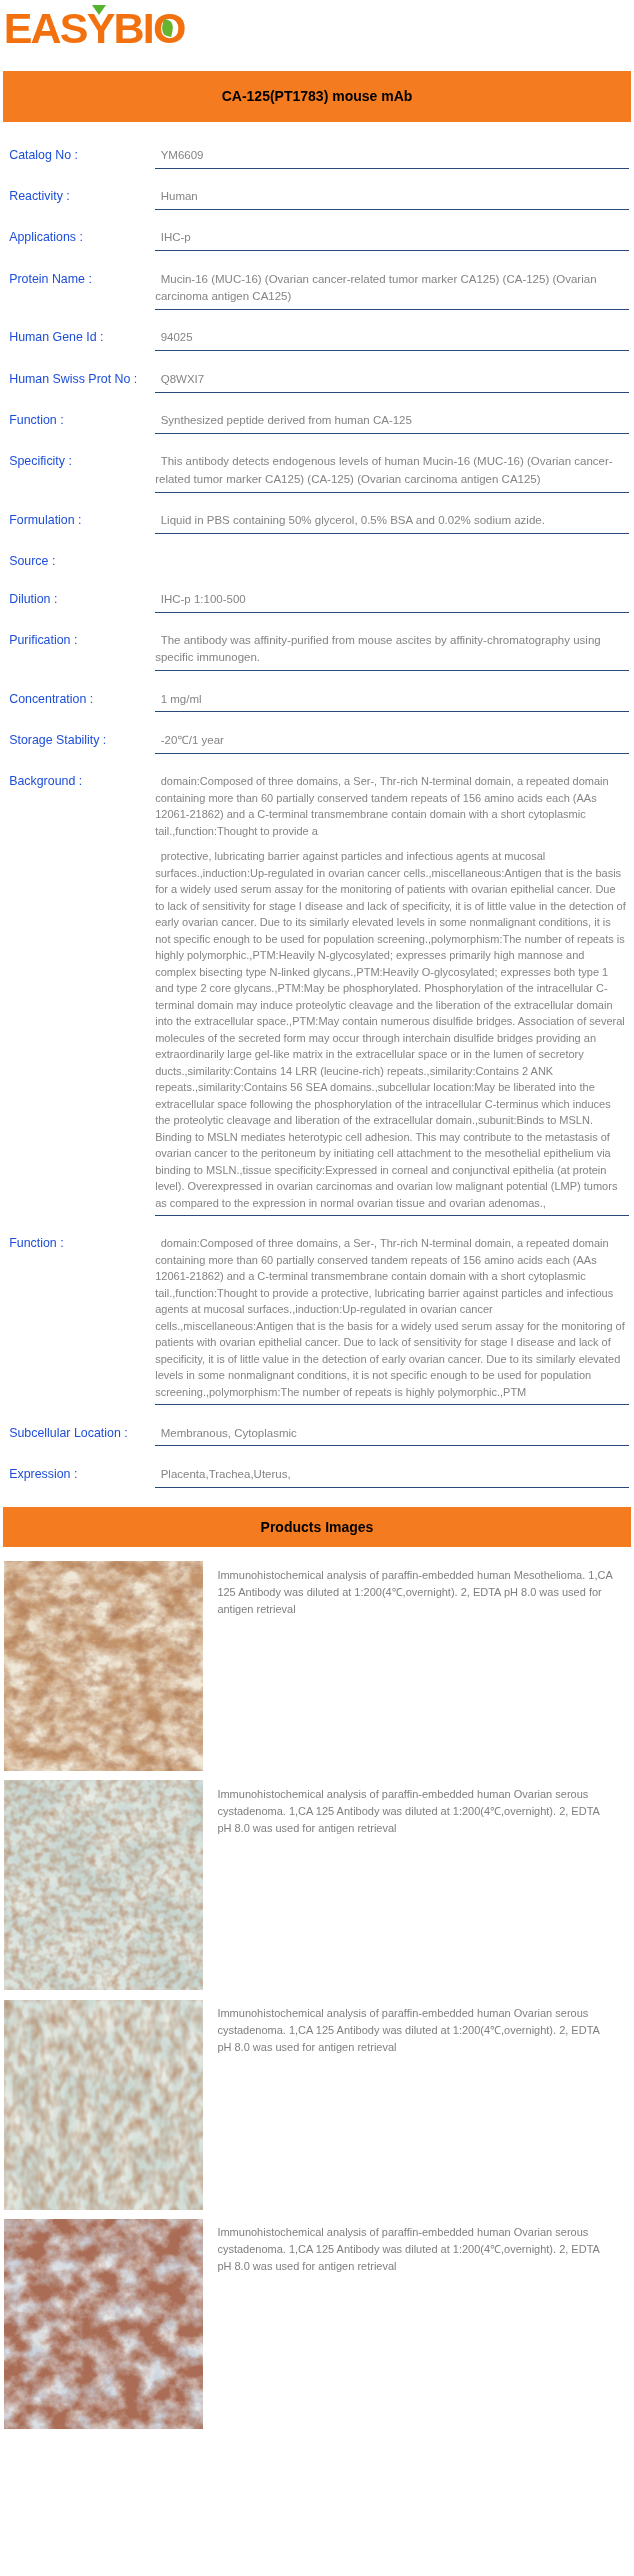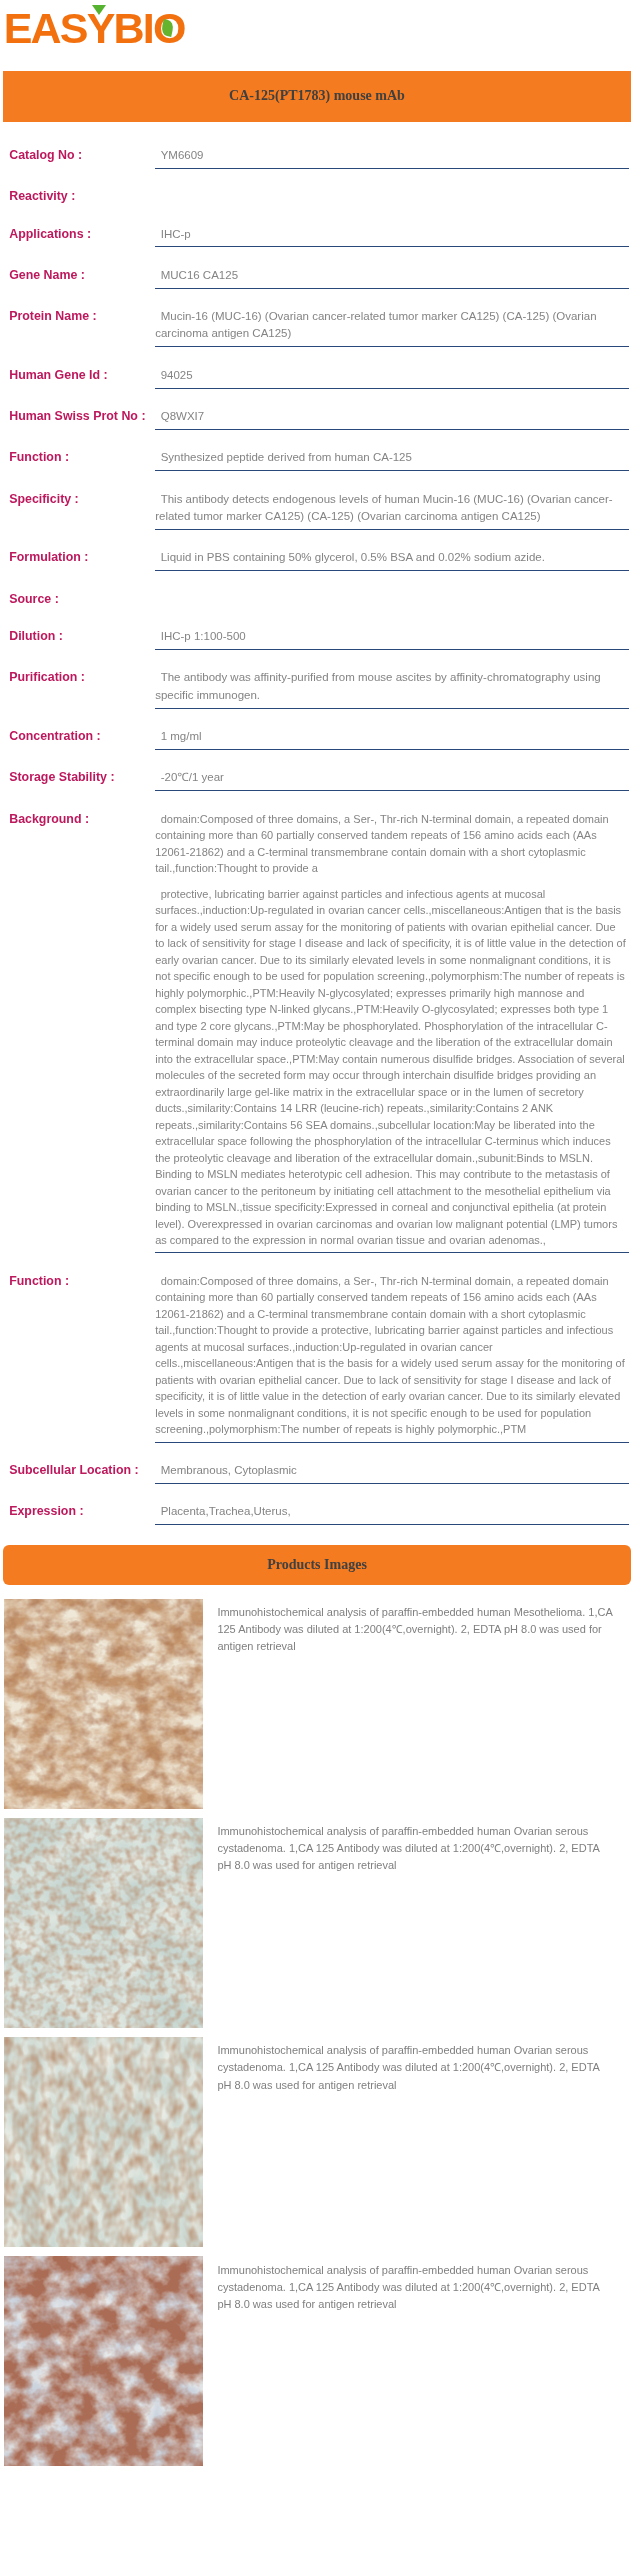--- a/index.html
+++ b/index.html
@@ -18,30 +18,30 @@
     position:absolute;left:5.5px;top:0.9px;width:0;height:0;
     border-left:7.4px solid transparent;border-right:7.4px solid transparent;
     border-top:10px solid #56B32F;
   }
   .logo .seg-o .leaf{
     position:absolute;left:9.2px;top:16.6px;width:11px;height:15.7px;
     background:#66B42D;border-radius:0 60% 0 60%;transform:rotate(12deg);
   }
   
   .banner{
-    margin:12px 2.8px 0 2.8px;background:#F57B20;color:#404040;text-align:center;
-    font-weight:bold;font-size:14px;font-family:Liberation Serif, serif;
+    margin:12px 2.8px 0 2.8px;background:#F57B20;color:#000000;text-align:center;
+    font-weight:bold;font-size:14px;
   }
   .banner.b1{padding:17.5px 0;}
-  .banner.b2{padding:12px 0;border-radius:6px;}
+  .banner.b2{padding:12px 0;}
   
   .fields{padding:25px 5.5px 0 9.2px;}
   .frow{display:grid;grid-template-columns:146px 1fr;align-items:start;margin-bottom:19.4px;}
   .flabel{
-    color:#be185d;font-weight:bold;font-size:12.4px;line-height:1.45;padding-right:3.7px;
+    color:#1d4ed8;font-weight:normal;font-size:12.4px;line-height:1.45;padding-right:3.7px;
   }
   .fvalue{
     color:#848484;font-size:11.5px;line-height:1.5;
     border-bottom:1.8px solid #29497B;padding:0 1.8px 3.7px 0;
   }
   .fvalue .para{text-indent:5.5px;}
   .fvalue .para + .para{margin-top:9.2px;}
   .frow.long .fvalue{font-size:11px;line-height:1.5;}
   
   .products{padding:0 0 0 3.7px;}
@@ -67,31 +67,28 @@
 
 <div class="fields">
     <div class="frow">
       <div class="flabel">Catalog No :</div>
       <div class="fvalue">
         <div class="para">YM6609</div>
       </div>
     </div>
     <div class="frow">
       <div class="flabel">Reactivity :</div>
+      <div class="fvalue">
+        <div class="para">Human</div>
+      </div>
     </div>
     <div class="frow">
       <div class="flabel">Applications :</div>
       <div class="fvalue">
         <div class="para">IHC-p</div>
-      </div>
-    </div>
-    <div class="frow">
-      <div class="flabel">Gene Name :</div>
-      <div class="fvalue">
-        <div class="para">MUC16 CA125</div>
       </div>
     </div>
     <div class="frow">
       <div class="flabel">Protein Name :</div>
       <div class="fvalue">
         <div class="para">Mucin-16 (MUC-16) (Ovarian cancer-related tumor marker CA125) (CA-125) (Ovarian carcinoma antigen CA125)</div>
       </div>
     </div>
     <div class="frow">
       <div class="flabel">Human Gene Id :</div>

